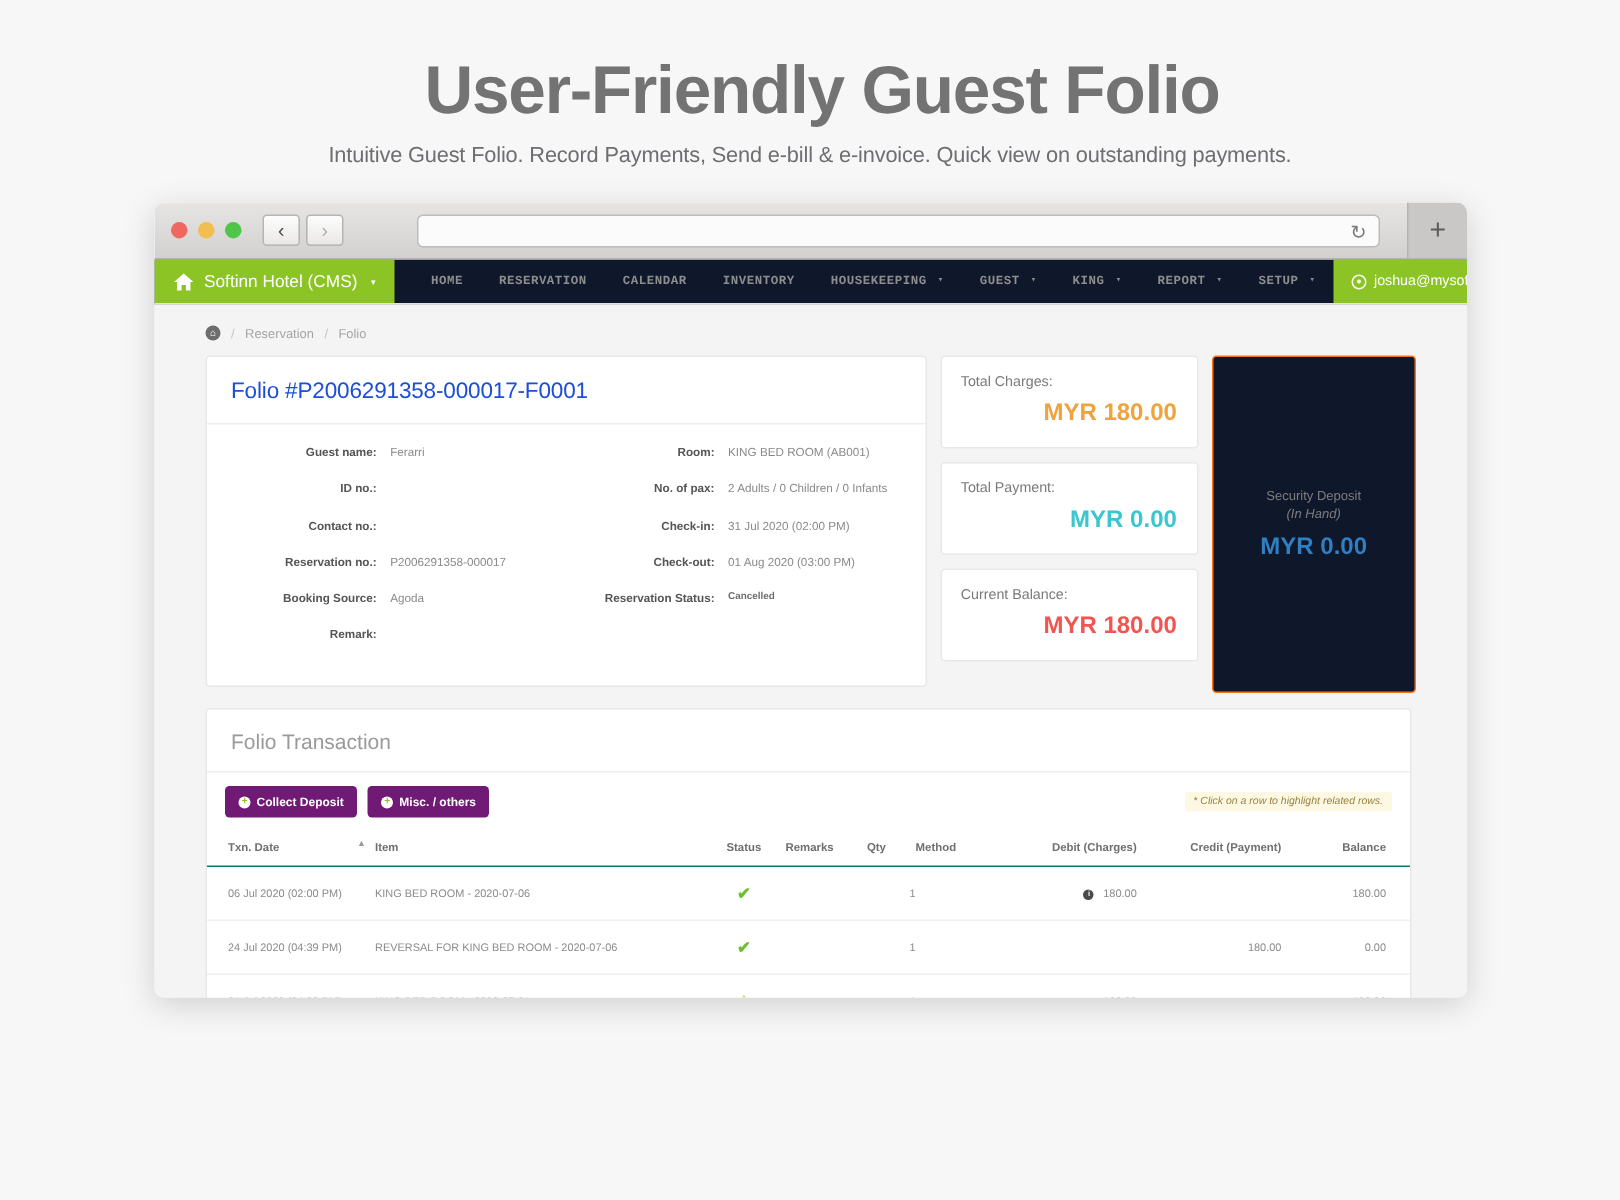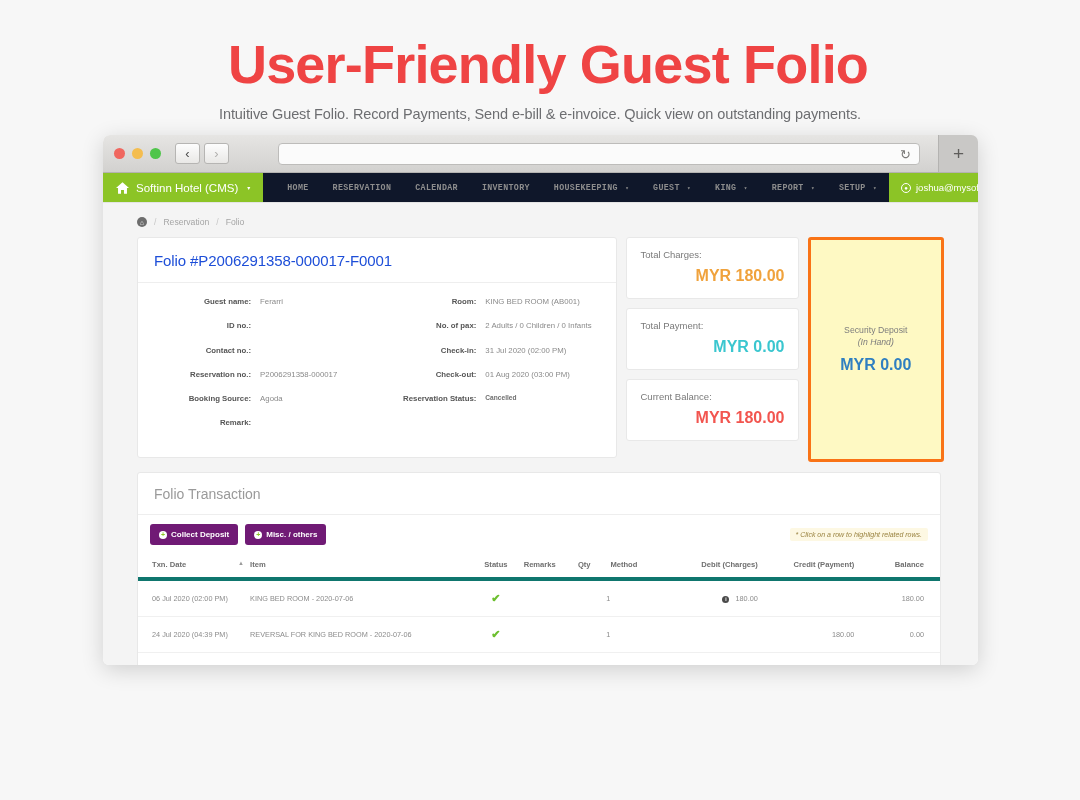--- a/index.html
+++ b/index.html
@@ -6,21 +6,21 @@
   html, body {
     width: 1080px; height: 800px;
     background: #f7f7f7;
     font-family: "Liberation Sans", sans-serif;
     overflow: hidden;
   }
 
   
   .hero { text-align: center; padding-top: 36px; }
   .hero-title {
-    font-size: 54px; font-weight: bold; color: #ef4444;
+    font-size: 45px; font-weight: bold; color: #737373;
     letter-spacing: -0.8px; line-height: 1.05; margin-left: 16px;
   }
   .hero-sub {
     font-size: 14.5px; color: #6d6e71; margin-top: 13px;
     letter-spacing: -0.1px;
   }
 
   
   .browser {
     position: absolute; left: 103px; top: 135px;
@@ -126,21 +126,21 @@
   .fvalue.status { font-weight: bold; color: #6f6f6f; font-size: 6.6px; }
 
   
   .sum-col { width: 174px; display: flex; flex-direction: column; gap: 9px; }
   .sum-card { background: #fff; border: 1px solid #e8e8e8; border-radius: 3px;
               padding: 11px 13px 13px 13px; }
   .sum-label { font-size: 9.5px; color: #7a7a7a; }
   .sum-value { font-size: 16px; font-weight: bold; text-align: right; margin-top: 7px; }
 
   .deposit-card {
-    width: 138px; height: 225px; background: #fef9c3; border: 3px solid #f97316;
+    width: 138px; height: 225px; background: #0f172a; border: 1px solid #f97316;
     border-radius: 3px; display: flex; flex-direction: column;
     align-items: center; justify-content: center;
   }
   .dep-label { font-size: 8.7px; color: #7d7d7d; text-align: center; line-height: 1.3; }
   .dep-label i { font-style: italic; }
   .dep-value { font-size: 16px; font-weight: bold; color: #2f7fc1; margin-top: 8px; }
 
   
   .txn-card { margin-top: 10px; background: #fff; border: 1px solid #e8e8e8;
               border-radius: 3px; width: 804px; }
@@ -158,21 +158,21 @@
     align-items: center; justify-content: center; line-height: 1;
   }
   .hint {
     margin-left: auto; background: #fdf8e3; color: #9a8340;
     font-size: 7px; font-style: italic; padding: 3px 6px; border-radius: 2px;
   }
 
   table.txn { width: 100%; border-collapse: collapse; }
   table.txn th {
     font-size: 7.6px; color: #6f6f6f; font-weight: bold; text-align: left;
-    padding: 7px 0 8px 0; border-bottom: 4px solid #0f766e;
+    padding: 7px 0 8px 0; border-bottom: 1px solid #0f766e;
   }
   table.txn td {
     font-size: 7.3px; color: #8c8c8c; padding: 11px 0;
     border-bottom: 1px solid #f0f0f0;
   }
   .c-date { width: 118px; padding-left: 14px !important; position: relative; }
   .c-item { width: 232px; }
   .c-status { width: 58px; text-align: center !important; }
   .c-remarks { width: 56px; }
   .c-qty { width: 34px; text-align: right; }

